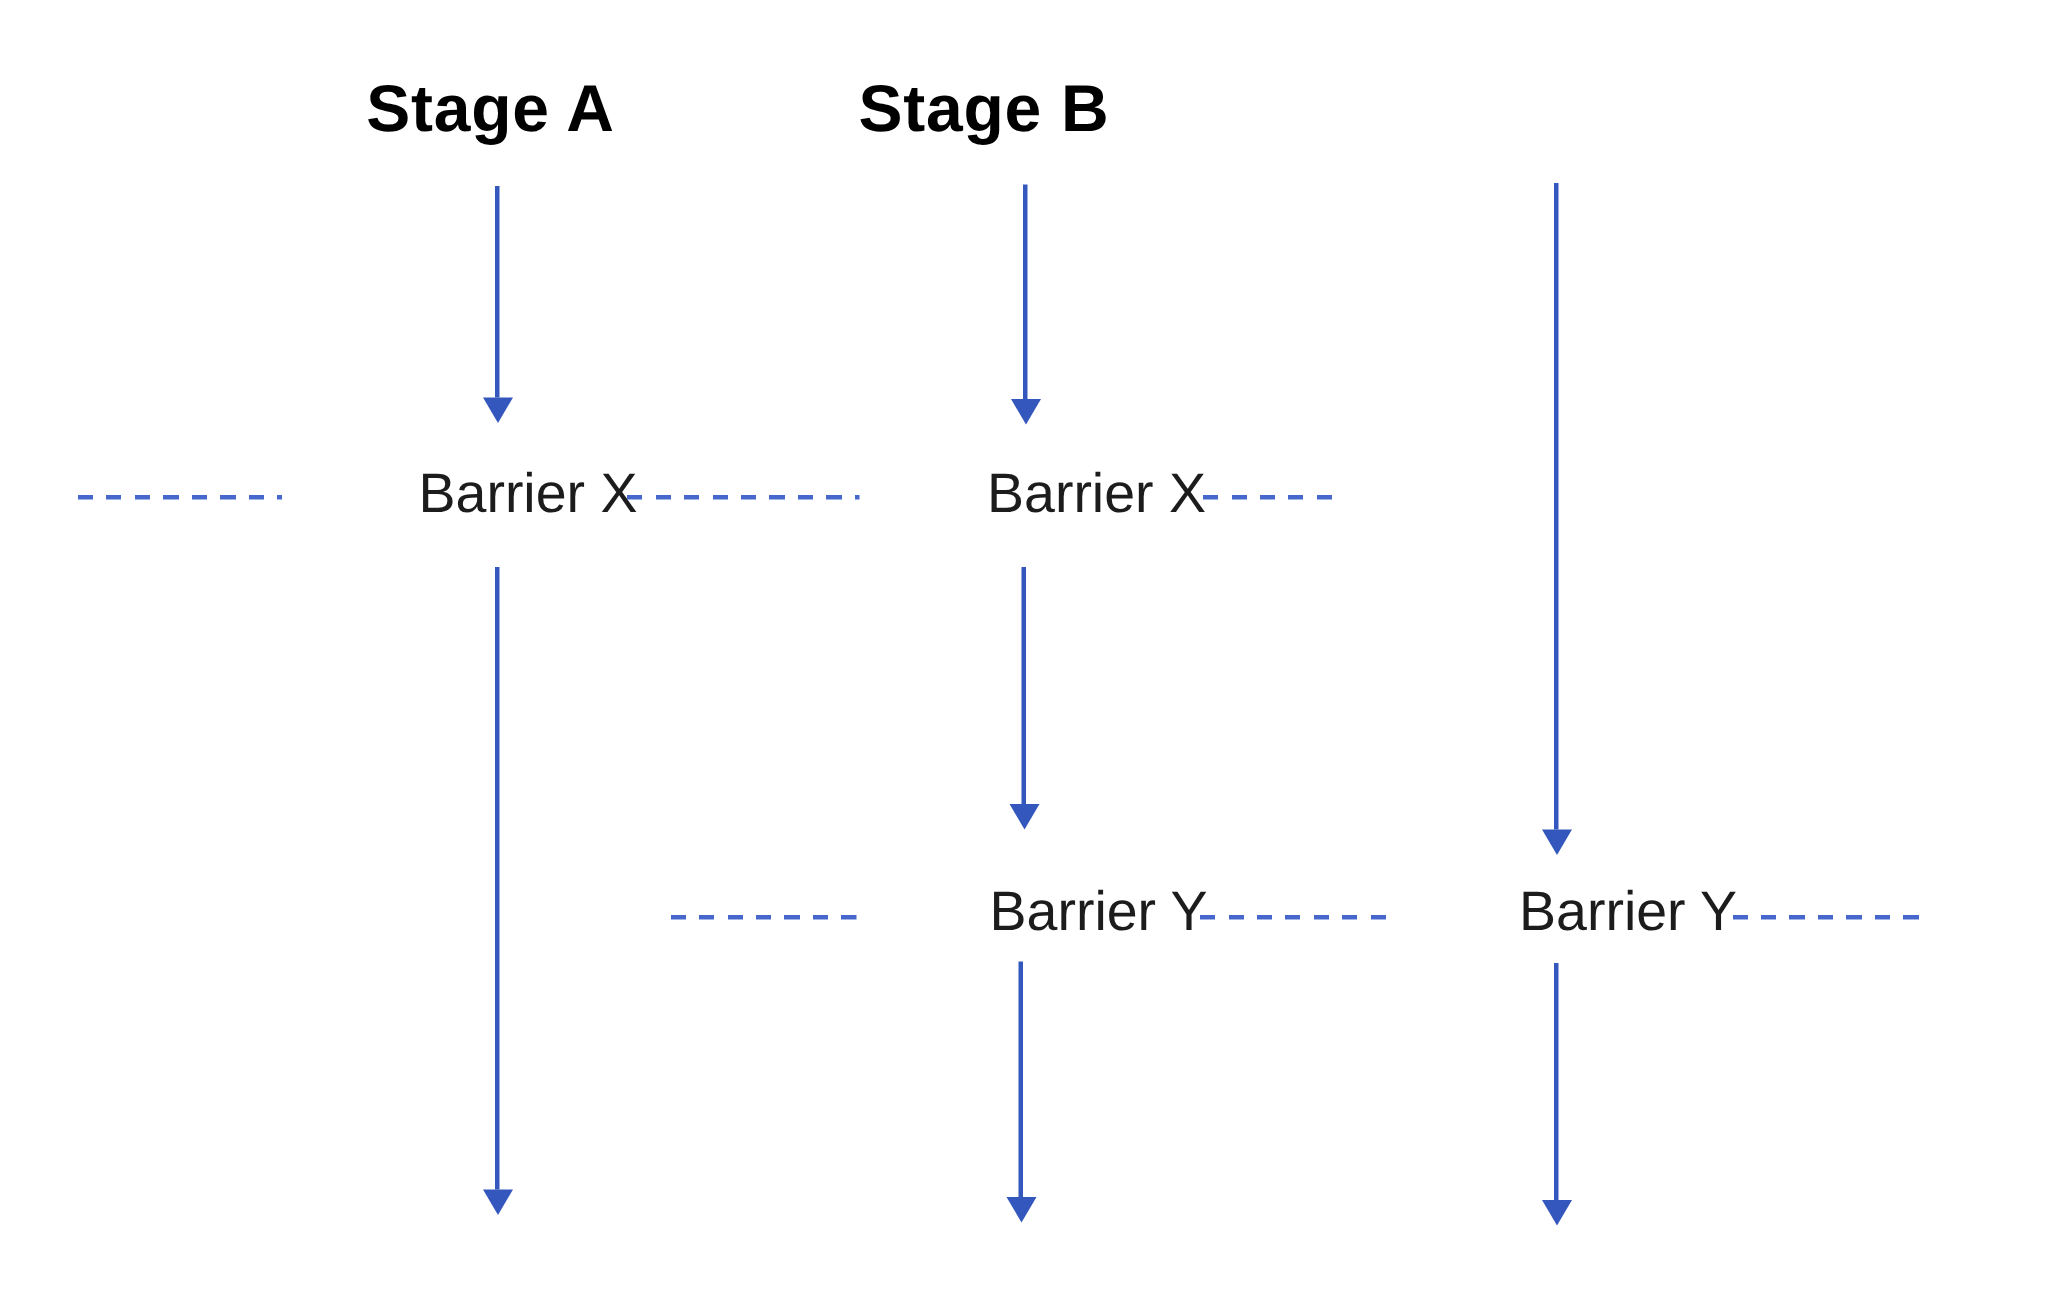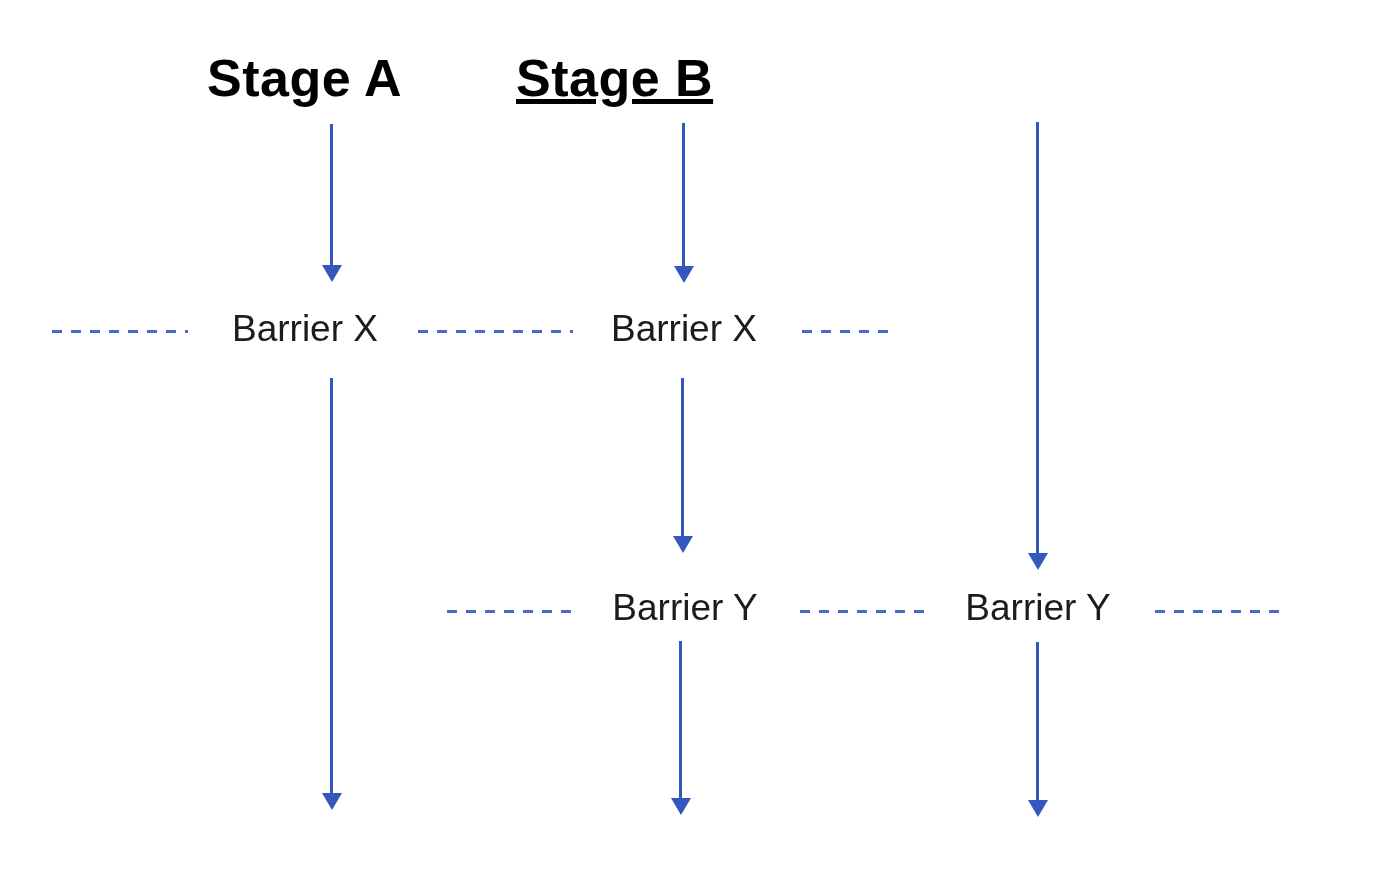--- a/index.html
+++ b/index.html
@@ -12,31 +12,31 @@
     position: relative;
     width: 1379px;
     height: 875px;
     background: var(--bg-color, #ffffff);
     overflow: hidden;
   }
   .stage-label {
     position: absolute;
     width: 240px;
     top: 48px;
-    text-align: left;
-    font-size: 52px;
+    text-align: center;
+    font-size: 44px;
     font-weight: bold;
     color: var(--stage-text-color, #000000);
     letter-spacing: 0.5px;
     white-space: nowrap;
   }
   .barrier-label {
     position: absolute;
     width: 240px;
-    text-align: center;
+    text-align: right;
     font-size: 37px;
     font-weight: 400;
     color: var(--barrier-text-color, #1c1c1c);
     white-space: nowrap;
   }
   .arrow {
     position: absolute;
     width: 3px;
     background: var(--arrow-color, #3457be);
   }
@@ -63,21 +63,21 @@
       transparent 19px
     );
   }
 </style>
 </head>
 <body>
 
 <div class="canvas">
 
   <div class="stage-label" style="left:207px;">Stage A</div>
-  <div class="stage-label" style="left:516px;text-decoration:underline;">Stage B</div>
+  <div class="stage-label" style="left:536px;">Stage B</div>
 
   <div class="arrow" style="left:330px; top:124px; height:141px;"></div>
   <div class="arrow" style="left:330px; top:378px; height:415px;"></div>
 
   <div class="arrow" style="left:682px; top:123px; height:143px;"></div>
   <div class="arrow" style="left:681px; top:378px; height:158px;"></div>
   <div class="arrow" style="left:679px; top:641px; height:157px;"></div>
 
   <div class="arrow" style="left:1036px; top:122px; height:431px;"></div>
   <div class="arrow" style="left:1036px; top:642px; height:158px;"></div>

